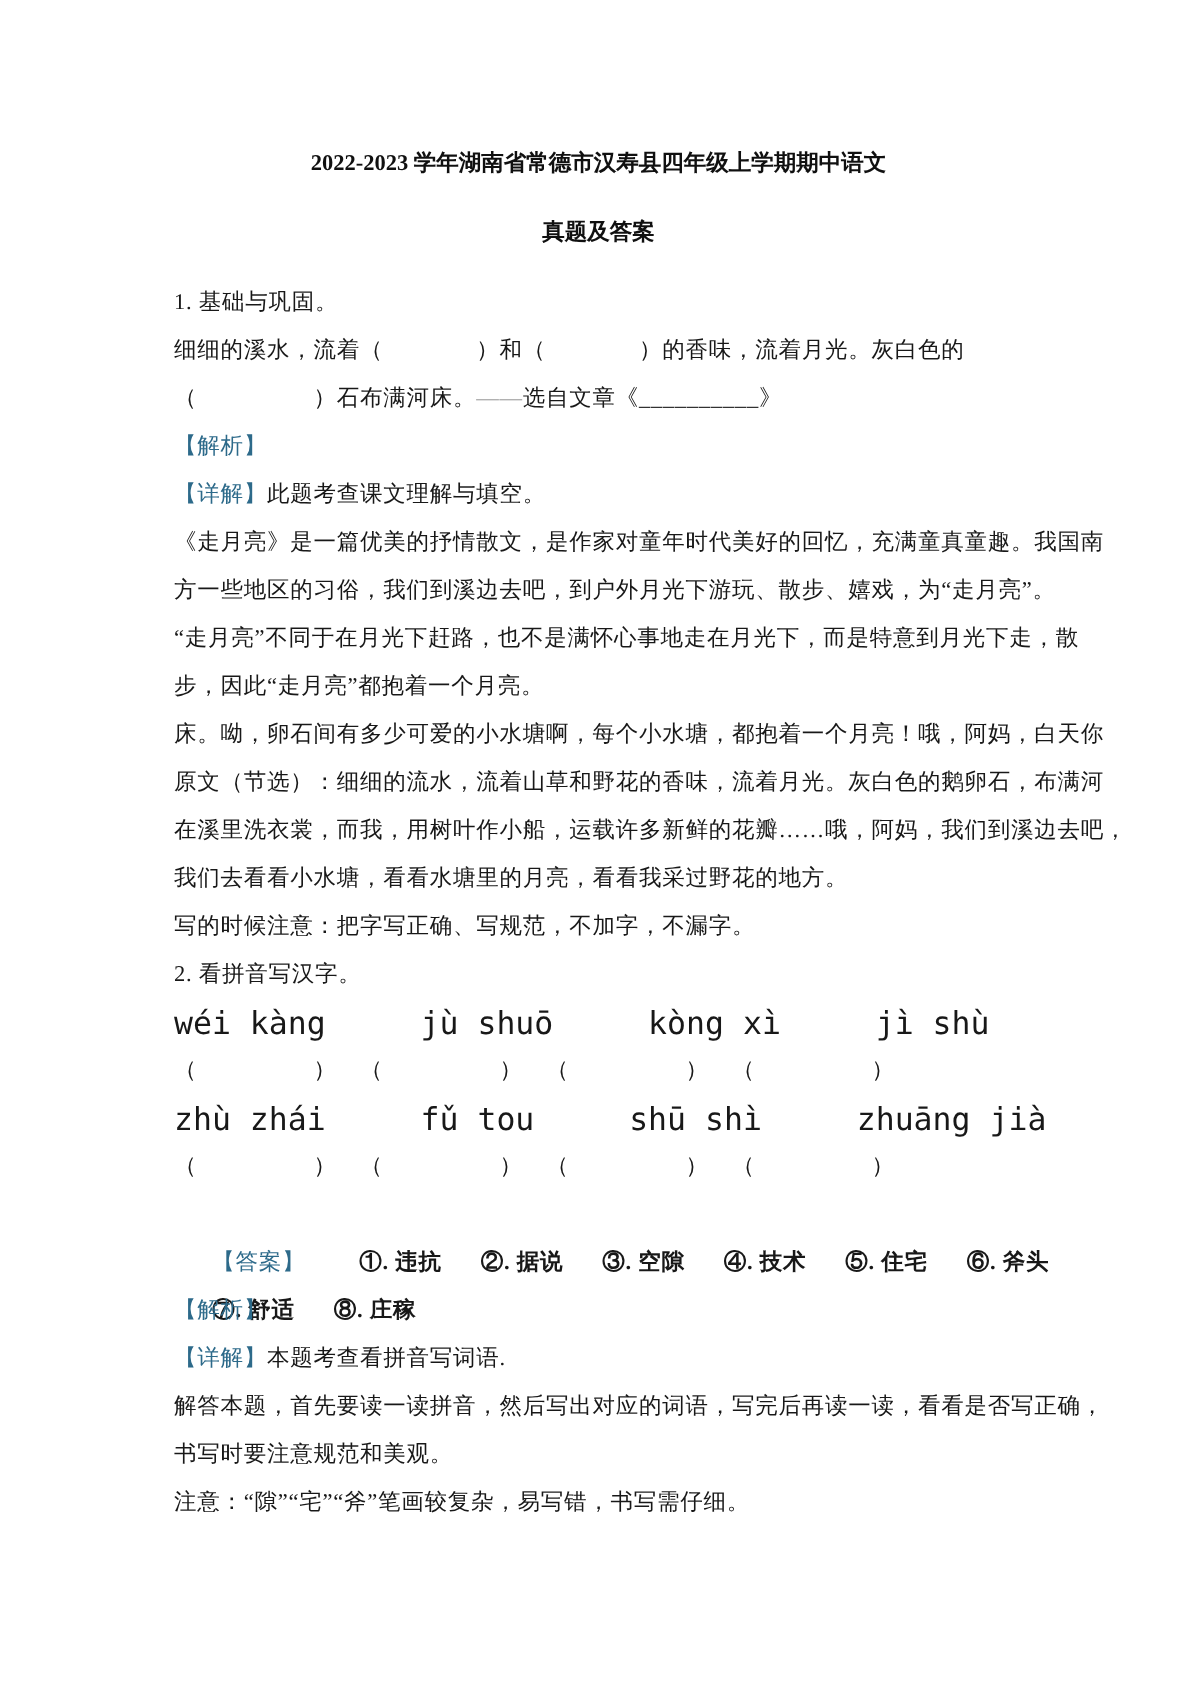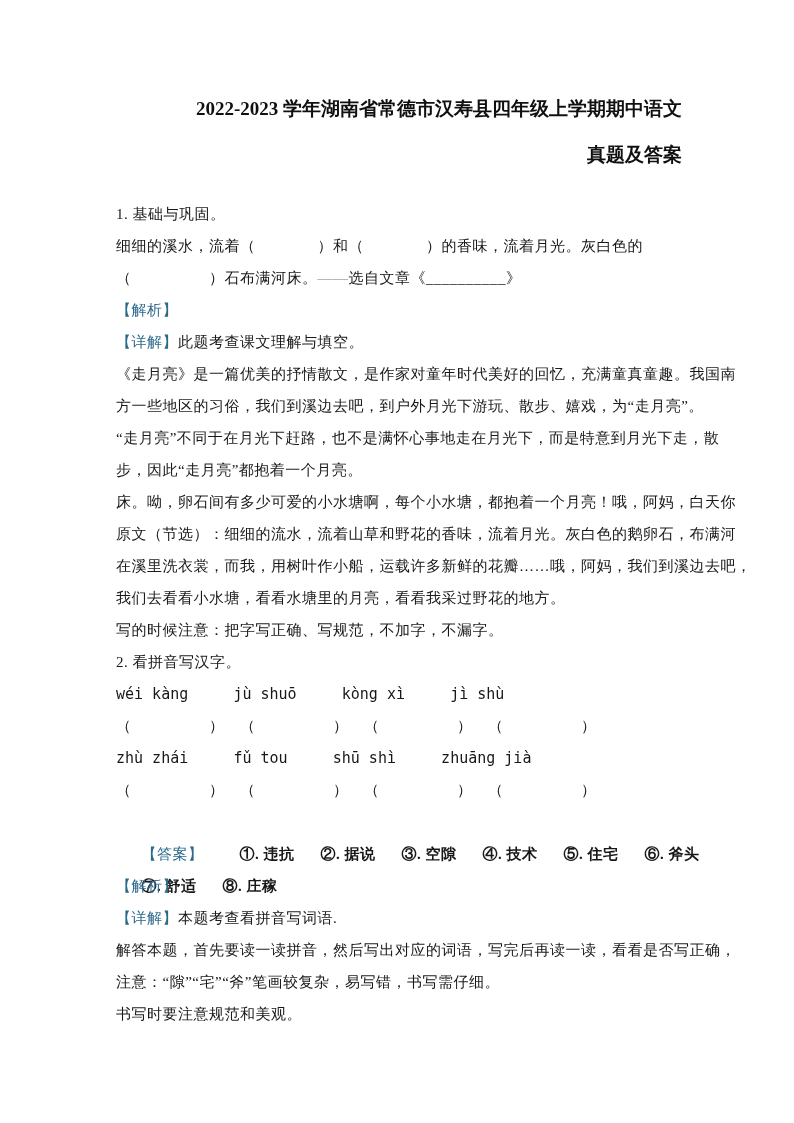--- a/index.html
+++ b/index.html
@@ -9,42 +9,42 @@
     height: 1123px;
     margin: 0 auto;
     background: #ffffff;
     box-sizing: border-box;
     padding: 86px 112px 0 116px;
     font-family: "Liberation Serif", "DejaVu Serif", serif;
     color: #181818;
     overflow: hidden;
   }
   .doc-title {
-    text-align: right;
+    text-align: center;
     font-weight: bold;
-    font-size: 19px;
+    font-size: 15px;
     line-height: 46px;
     color: #101010;
     font-family: Liberation Serif, serif;
   }
-  .doc-body { margin-top: 20px; font-size: 15px; }
+  .doc-body { margin-top: 8px; font-size: 15px; }
   .line {
     height: 32px;
     line-height: 32px;
     white-space: pre;
     letter-spacing: 0.5px;
   }
   .label { color: var(--label-color, #2d6a8a); }
   .ans-label { margin-right: 36px; }
   .dash { color: var(--dash-color, #a0a0a0); }
   .items-q1 > .item { margin-right: 36px; }
   .items-q2 > .item { margin-right: 26px; font-weight: bold; }
   .pinyin {
     font-family: "DejaVu Sans Mono", monospace;
-    font-size: 15px;
+    font-size: 21px;
     letter-spacing: 0;
   }
 </style>
 </head>
 <body>
 
 <div class="page">
 
   <div class="doc-title">
     <div>2022-2023 学年湖南省常德市汉寿县四年级上学期期中语文</div>
@@ -83,17 +83,17 @@
     </div>
     <div class="line items-q2">
       <span class="item">⑦. 舒适</span><span class="item">⑧. 庄稼</span>
     </div>
 
     <div class="line"><span class="label">【解析】</span></div>
 
     <div class="line"><span class="label">【详解】</span><span>本题考查看拼音写词语.</span></div>
 
     <div class="line">解答本题，首先要读一读拼音，然后写出对应的词语，写完后再读一读，看看是否写正确，</div>
+    <div class="line">书写时要注意规范和美观。</div>
     <div class="line">注意：“隙”“宅”“斧”笔画较复杂，易写错，书写需仔细。</div>
-    <div class="line">书写时要注意规范和美观。</div>
 
   </div>
 </div>
 
 </body></html>

